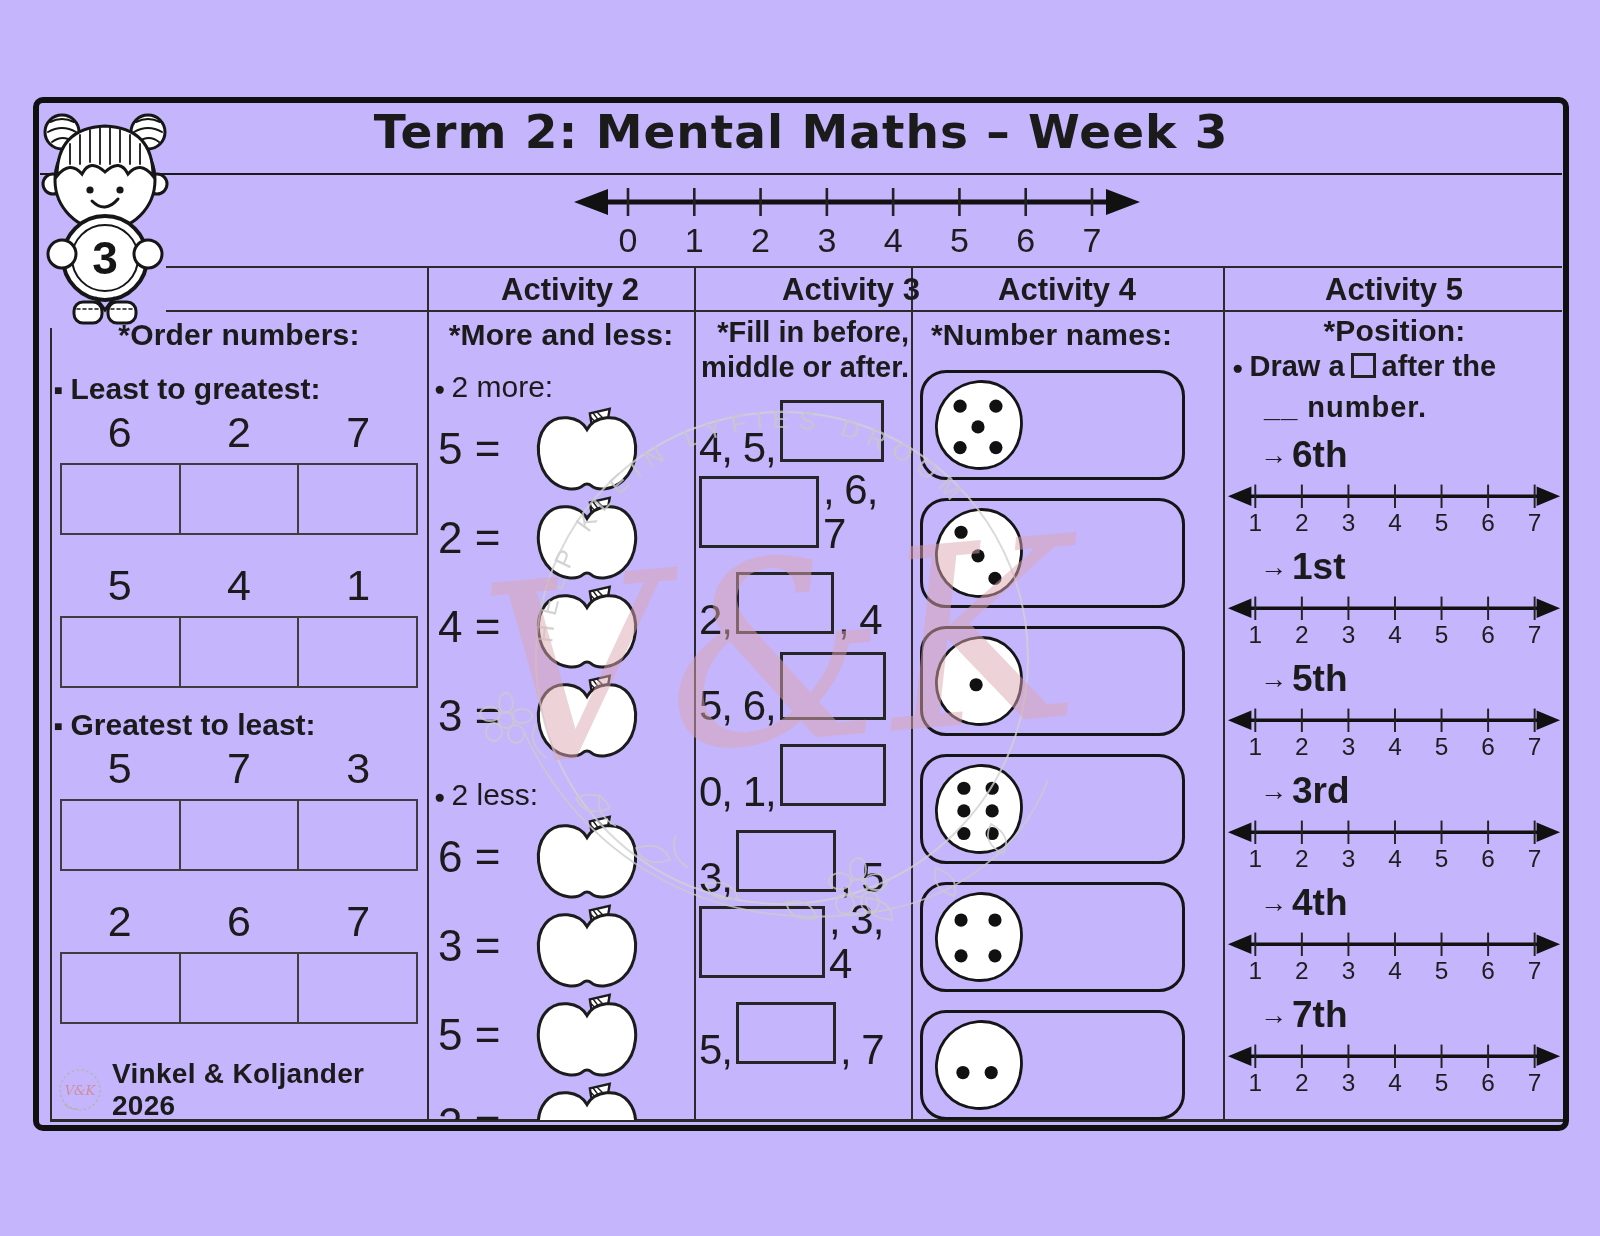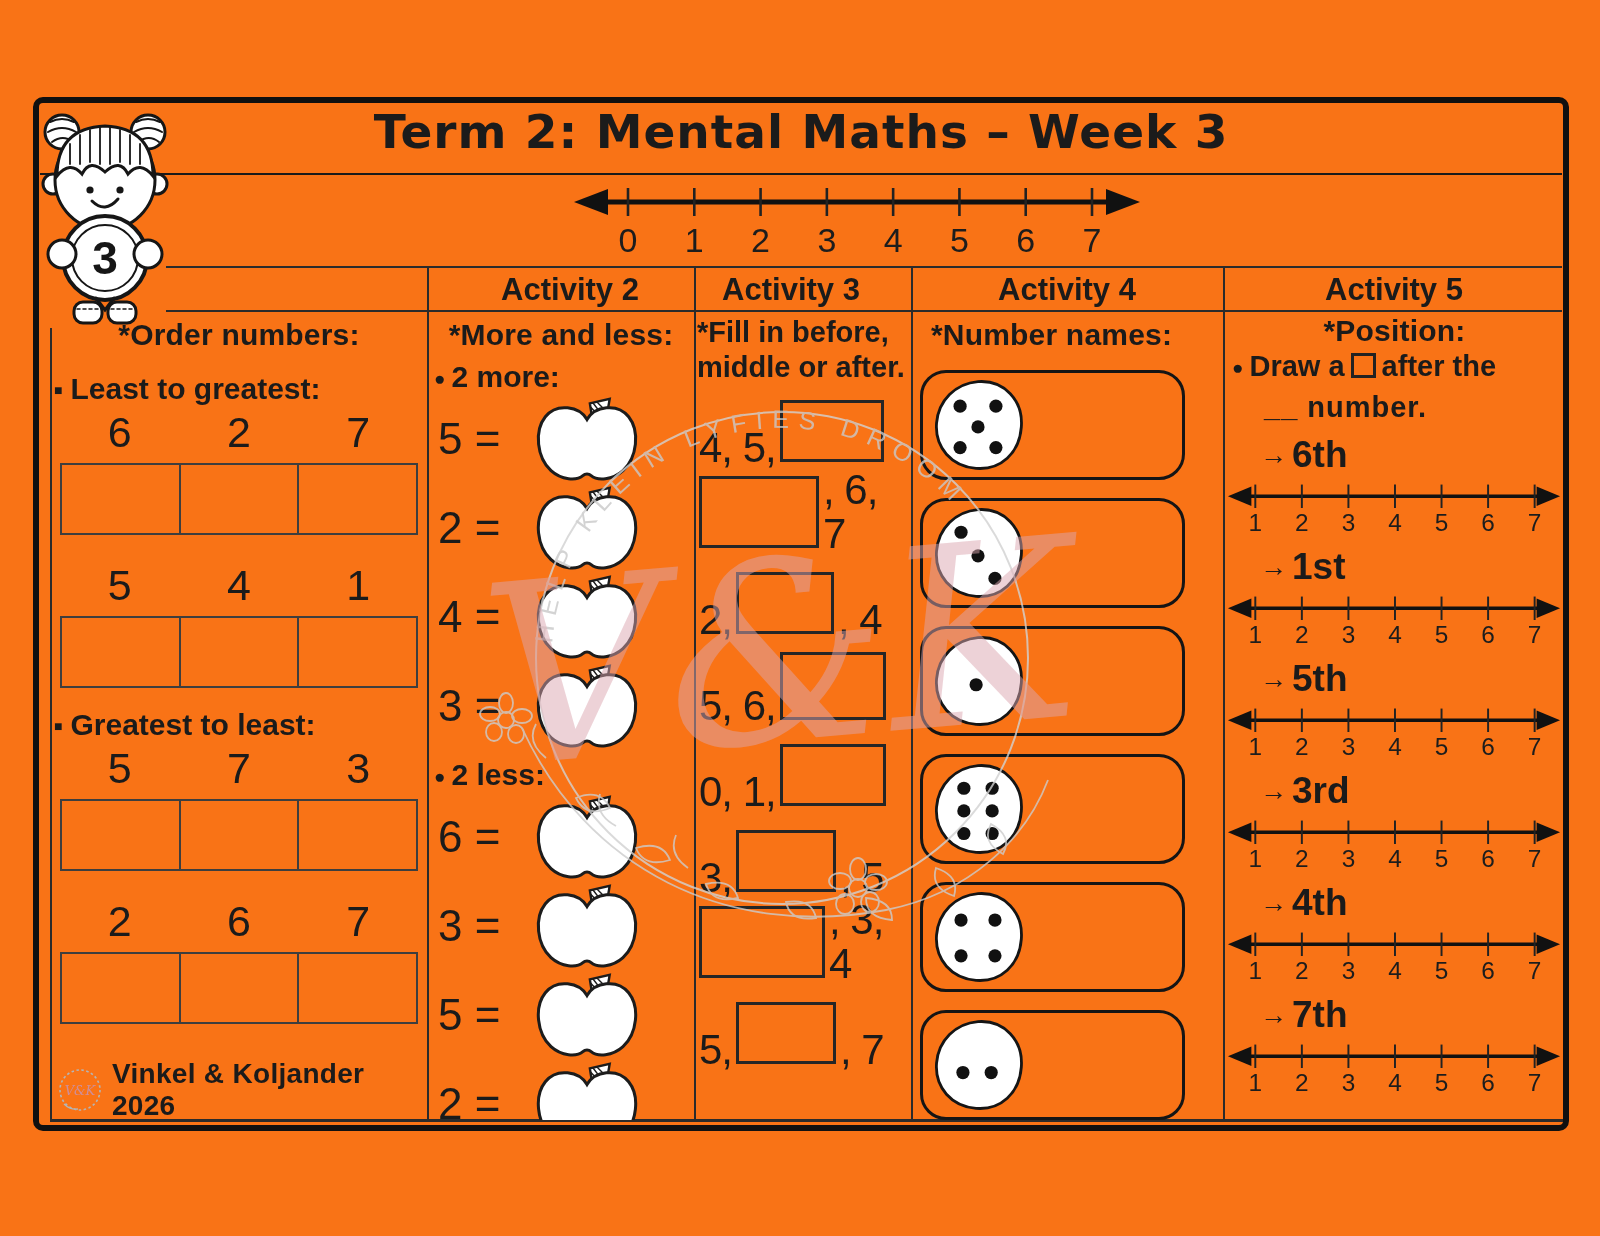--- a/index.html
+++ b/index.html
@@ -1,16 +1,16 @@
 <!DOCTYPE html>
 <html><head>
 <meta charset="utf-8">
 <style>
   html,body{margin:0;padding:0;background:#fff;}
-  .page{position:relative;width:1600px;height:1236px;background:#f97316;overflow:hidden;
+  .page{position:relative;width:1600px;height:1236px;background:#c4b5fd;overflow:hidden;
         font-family:"Liberation Sans",sans-serif;color:#1b1b1b;}
   .frame{position:absolute;left:33px;top:97px;width:1536px;height:1034px;
          border:6px solid #101010;border-radius:10px;box-sizing:border-box;z-index:1;}
   .title{position:absolute;left:33px;top:104px;width:1536px;text-align:center;z-index:2;
          font-family:"DejaVu Sans","Liberation Sans",sans-serif;font-weight:800;
          font-size:47px;letter-spacing:1px;}
   .title-rule{position:absolute;left:40px;top:173px;width:1522px;height:2px;background:#1a1a1a;z-index:2;}
   .topline-wrap{position:absolute;left:572px;top:180px;width:570px;height:78px;z-index:2;}
   .girl{position:absolute;left:36px;top:102px;width:138px;height:228px;z-index:3;}
   .gridline{position:absolute;background:#2b2b2b;z-index:2;}
@@ -29,28 +29,28 @@
   .num-row{display:flex;margin:26px 8px 0;}
   .sec-label+.num-row{margin-top:2px;}
   .num-cell{flex:1;text-align:center;font-size:43px;}
   .box-grid{display:flex;height:68px;border:2px solid #3e3e3e;margin:6px 8px 0;}
   .box-cell{flex:1;}
   .bl{border-left:2px solid #3e3e3e;}
   .foot{display:flex;align-items:center;gap:8px;margin:34px 0 0 4px;}
   .foot-logo{width:48px;height:48px;flex:none;}
   .foot-text{font-size:28px;font-weight:700;letter-spacing:.3px;}
   
-  .group-label{font-size:30px;font-weight:700;margin:8px 0 0 4px;}
+  .group-label{font-size:30px;font-weight:400;margin:18px 0 0 4px;}
   .rb{font-size:19px;margin-right:6px;vertical-align:2px;}
   .apple-row{display:flex;align-items:center;height:89px;}
   .apple-num{width:90px;font-size:44px;padding-left:8px;}
   .apple-wrap{width:118px;height:89px;}
   .apple-wrap svg{width:118px;height:89px;display:block;}
   
-  .fill-instr{font-size:29px;font-weight:700;text-align:left;margin-top:2px;}
+  .fill-instr{font-size:29px;font-weight:700;text-align:right;margin-top:2px;}
   .fill-row{display:flex;align-items:flex-end;margin-top:8px;height:78px;
             font-size:42px;letter-spacing:-1px;}
   .fill-text{line-height:1.05;padding:0 2px;}
   .ans-box{border:3px solid #262626;margin:0 2px 8px;flex:none;box-sizing:border-box;}
   
   .name-card{height:110px;border:3px solid #151515;border-radius:26px;margin:18px 4px 0 6px;
              display:flex;align-items:center;padding-left:6px;box-sizing:border-box;}
   .dot-svg{width:98px;height:98px;flex:none;}
   .card-space{flex:1;height:100%;}
   
@@ -126,21 +126,21 @@
   <div class="gridline" style="left:166px;top:266px;width:1396px;height:2px"></div>
   <div class="gridline" style="left:166px;top:310px;width:1396px;height:2px"></div>
   <div class="gridline" style="left:427px;top:266px;width:2px;height:856px"></div>
   <div class="gridline" style="left:694px;top:266px;width:2px;height:856px"></div>
   <div class="gridline" style="left:911px;top:266px;width:2px;height:856px"></div>
   <div class="gridline" style="left:1223px;top:266px;width:2px;height:856px"></div>
   <div class="gridline" style="left:50px;top:328px;width:2px;height:794px"></div>
   <div class="gridline" style="left:50px;top:1119px;width:1513px;height:3px"></div>
 
   <div class="act-header" style="left:427px;width:286px">Activity 2</div>
-  <div class="act-header" style="left:668px;width:246px">Activity 3</div>
+  <div class="act-header" style="left:728px;width:246px">Activity 3</div>
   <div class="act-header" style="left:911px;width:312px">Activity 4</div>
   <div class="act-header" style="left:1225px;width:338px">Activity 5</div>
 
   <div class="col" id="col1">
     <div class="instr">*Order numbers:</div>
     <div>
         <div class="sec-label"><span class="sq-bullet">■</span><span>Least to greatest:</span></div>
         <div class="num-row">
           <div class="num-cell">6</div>
           <div class="num-cell">2</div>

